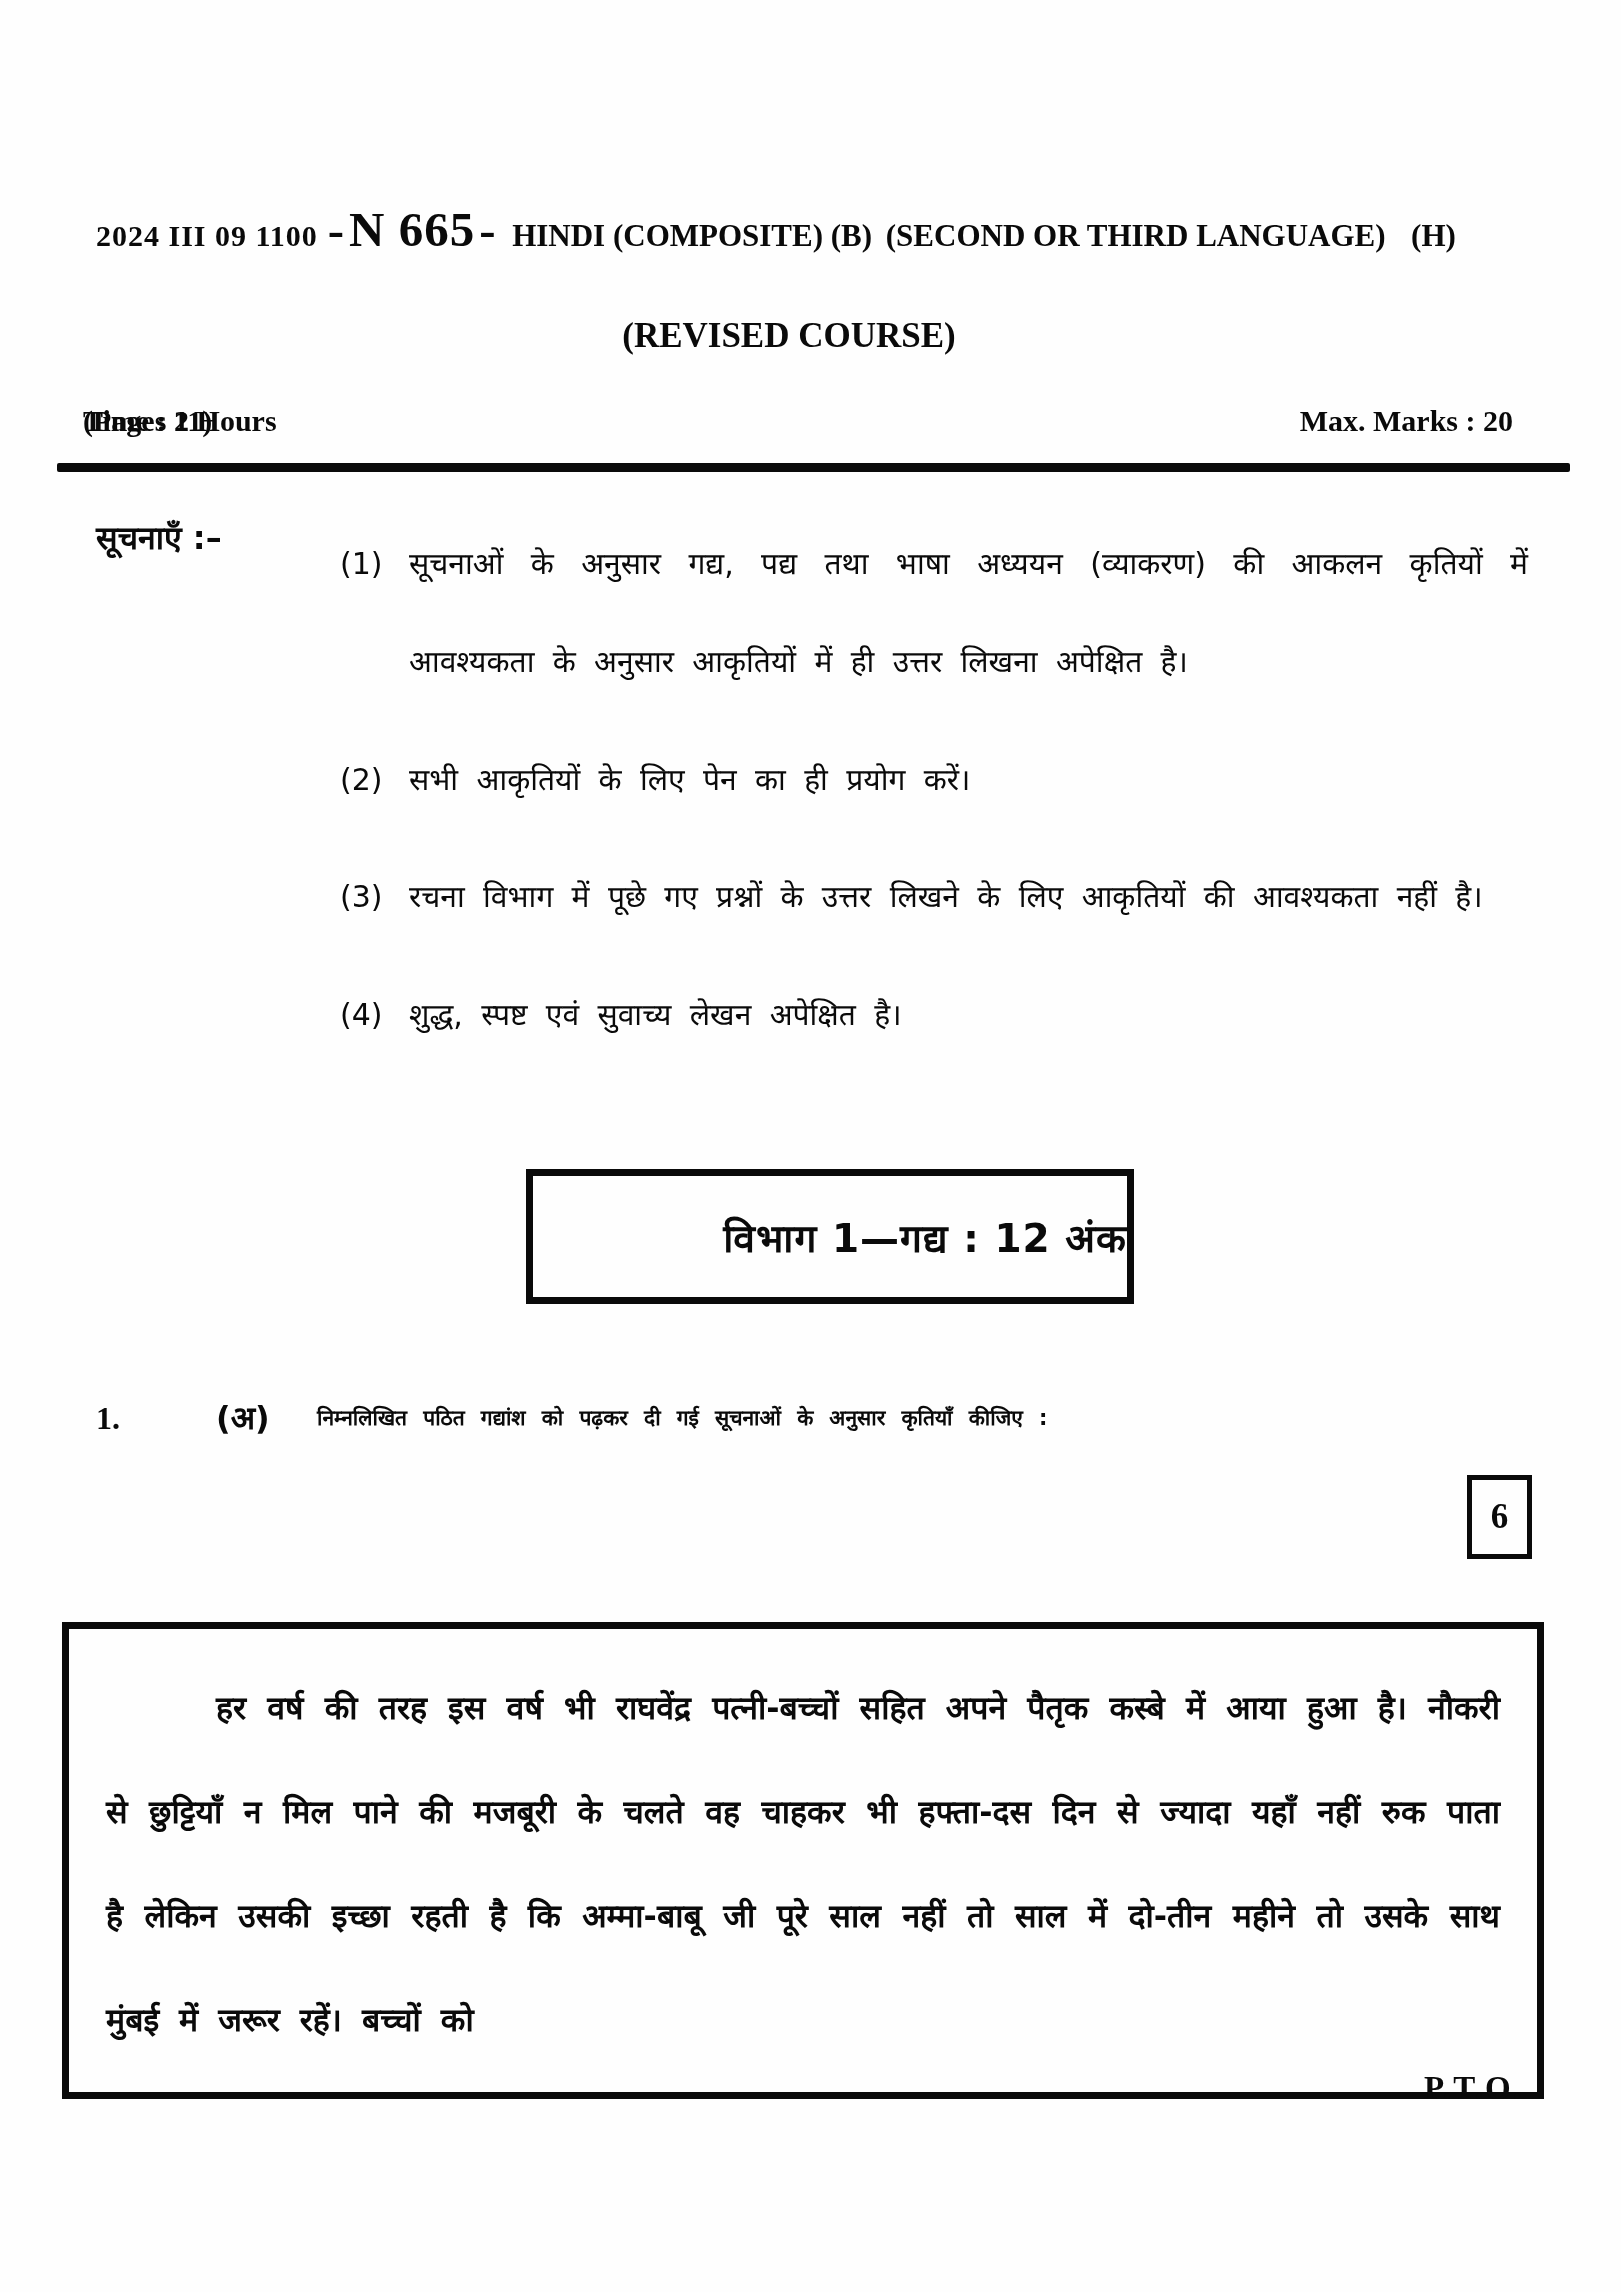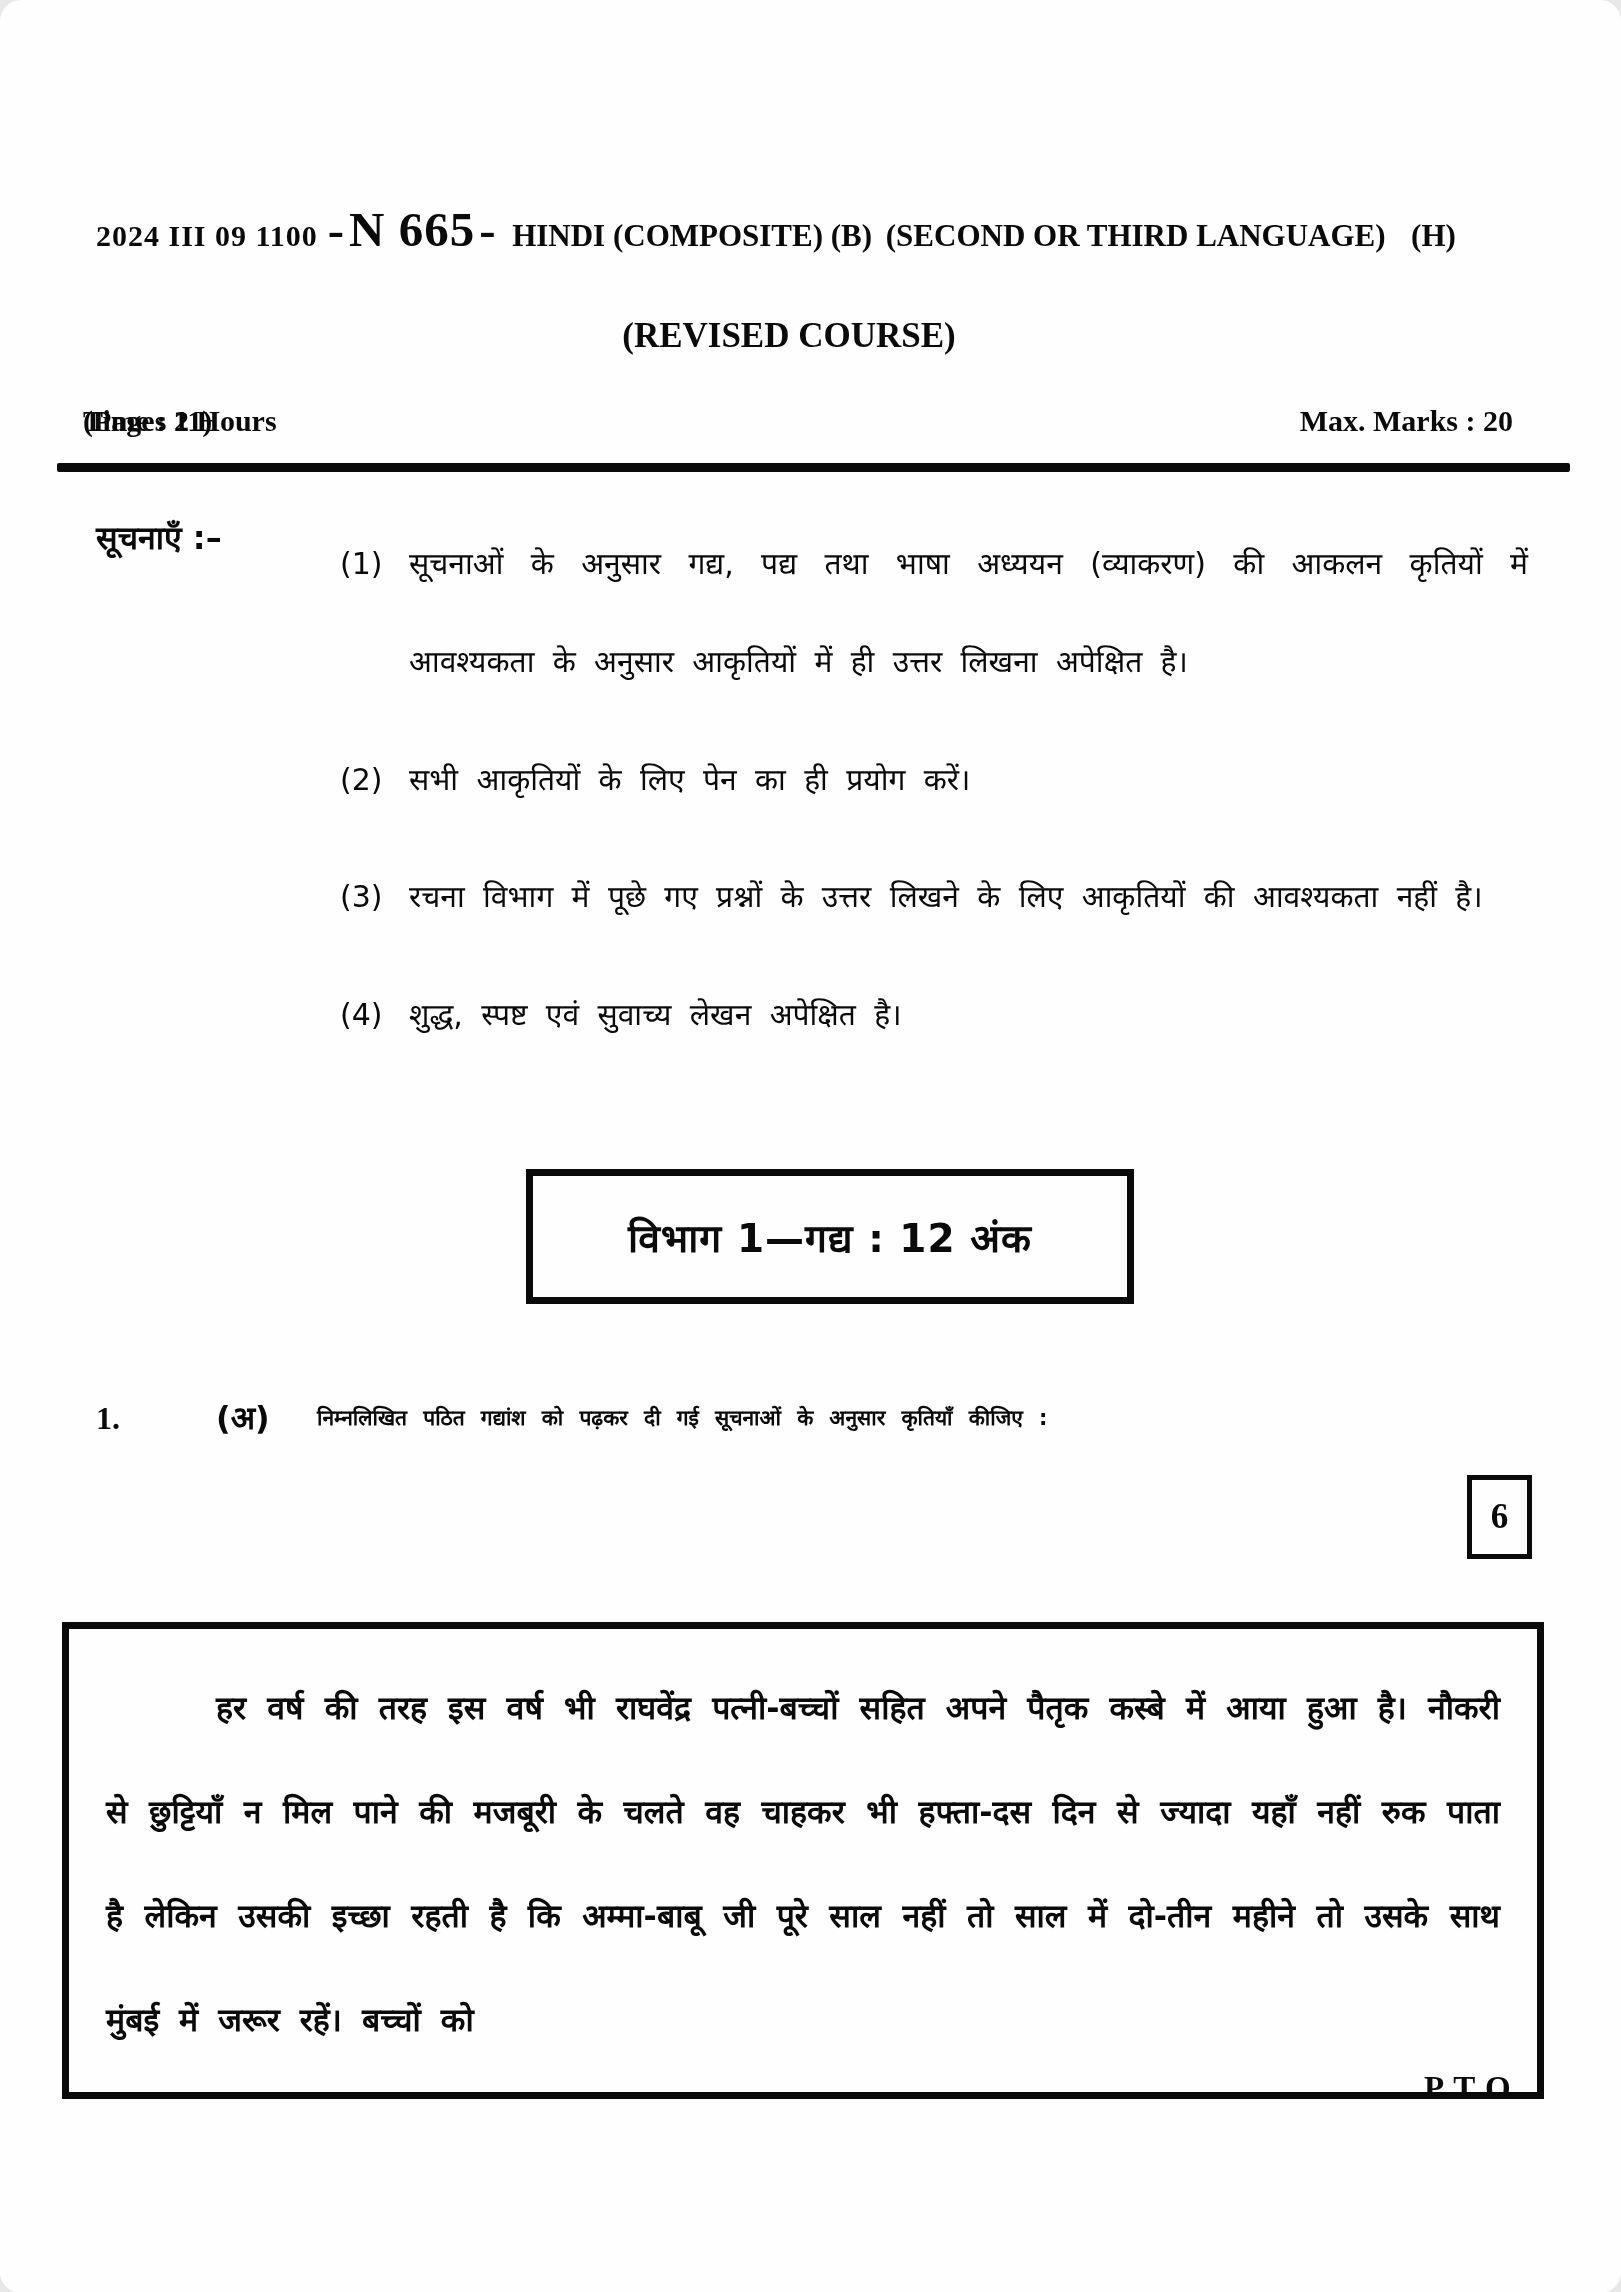--- a/index.html
+++ b/index.html
@@ -6,21 +6,20 @@
   html, body { background: #e8e8e8; }
   .page {
     position: relative;
     width: 1621px;
     height: 2293px;
     margin: 0 auto;
     background: #fefefe;
     color: #0a0a0a;
     font-family: "DejaVu Sans", sans-serif;
     overflow: hidden;
-    border-radius: 21px;
   }
   
   .header-line1 {
     position: absolute;
     top: 201px; left: 96px; right: 59px;
     display: flex;
     align-items: baseline;
     white-space: nowrap;
     font-family: "Liberation Serif", "DejaVu Serif", serif;
     font-weight: bold;
@@ -83,21 +82,21 @@
     word-spacing: 8.8px;
   }
   
   .section-box {
     position: absolute;
     top: 1169px; left: 526px;
     width: 608px; height: 135px;
     border: 7.8px solid #0a0a0a;
     display: flex;
     align-items: center;
-    justify-content: center;
+    justify-content: flex-end;
     font-weight: bold;
     font-size: 39px;
     letter-spacing: 1px;
   }
   
   .question {
     position: absolute;
     top: 1367px; left: 96px; right: 98px;
   }
   .question-number {

